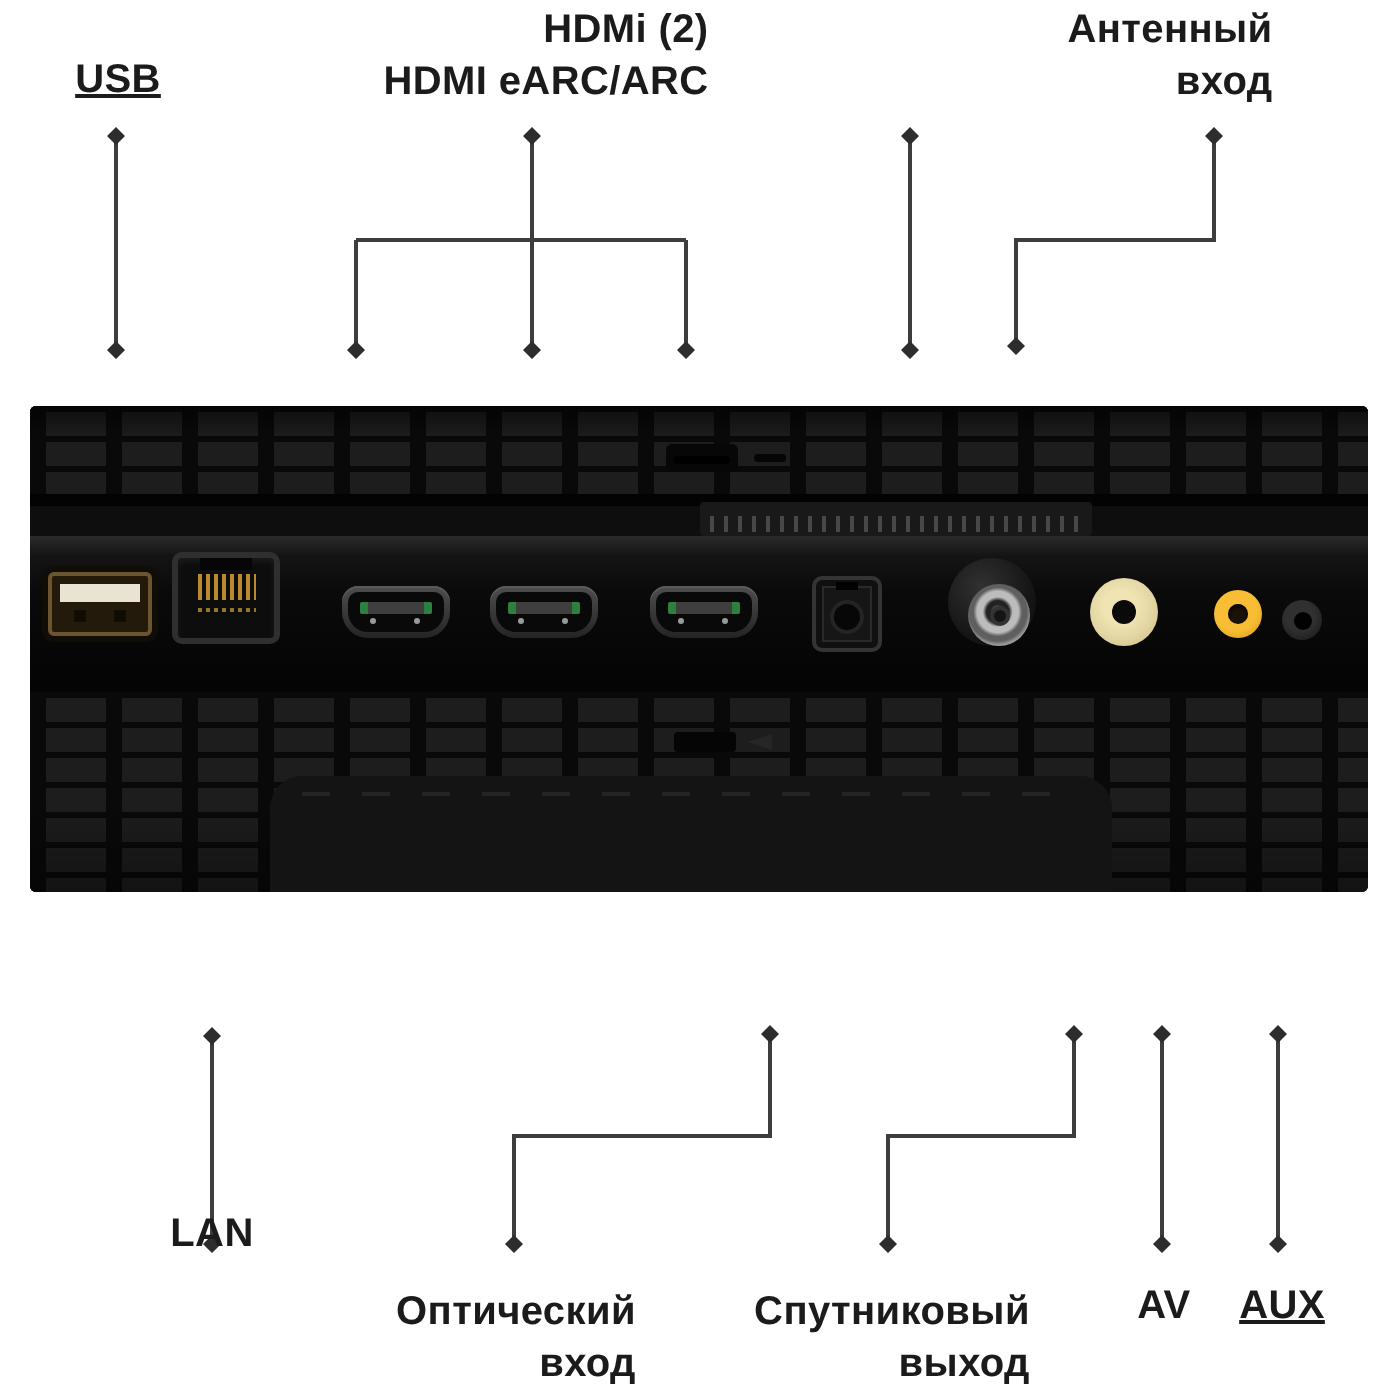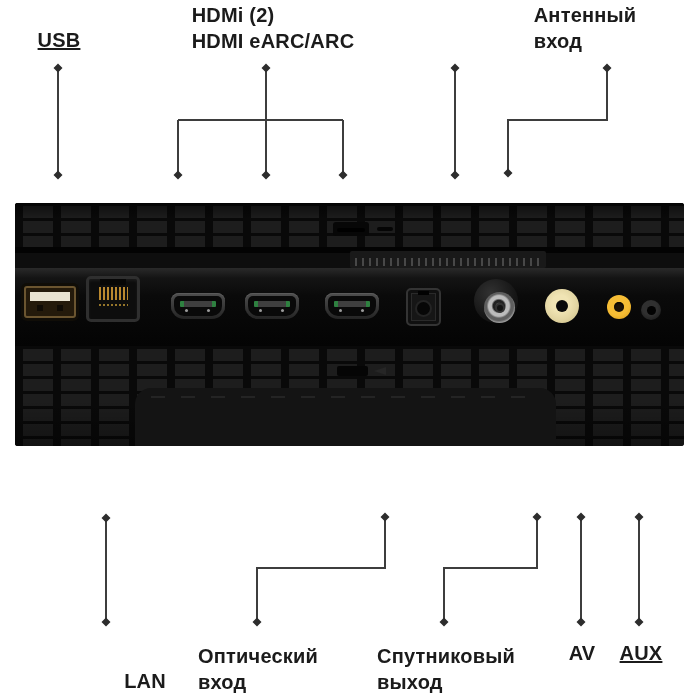--- a/index.html
+++ b/index.html
@@ -1,26 +1,26 @@
 <!DOCTYPE html>
 <html><head>
 <meta charset="utf-8">
 <style>
   html,body{margin:0;padding:0;background:#ffffff;}
   .stage{position:relative;width:700px;height:700px;background:#ffffff;overflow:hidden;
          font-family:"Liberation Sans",sans-serif;}
   
-  .label{position:absolute;transform:translateX(-50%);text-align:left;font-weight:700;
+  .label{position:absolute;transform:translateX(-50%);text-align:right;font-weight:700;
          font-size:20px;line-height:26px;color:#1b1b1b;letter-spacing:.2px;white-space:nowrap;}
   .label .ln{display:block;}
   .lbl-usb{left:59px;top:27px;text-decoration:underline;}
   .lbl-hdmi{left:273px;top:2px;}
   .lbl-common{left:454px;top:2px;}
   .lbl-antenna{left:585px;top:2px;}
-  .lbl-lan{left:106px;top:668px;margin-left:39px;}
+  .lbl-lan{left:106px;top:604px;}
   .lbl-optical{left:258px;top:643px;}
   .lbl-satellite{left:446px;top:643px;}
   .lbl-av{left:582px;top:640px;}
   .lbl-aux{left:641px;top:640px;text-decoration:underline;}
   
   .callouts{position:absolute;left:0;top:0;pointer-events:none;}
   .callouts path.line{stroke:#3d3d3d;stroke-width:2;fill:none;}
   .callouts path.dots{fill:#2d2d2d;stroke:none;}
   
   .panel{position:absolute;left:15px;top:203px;width:669px;height:243px;background:#0b0b0b;

